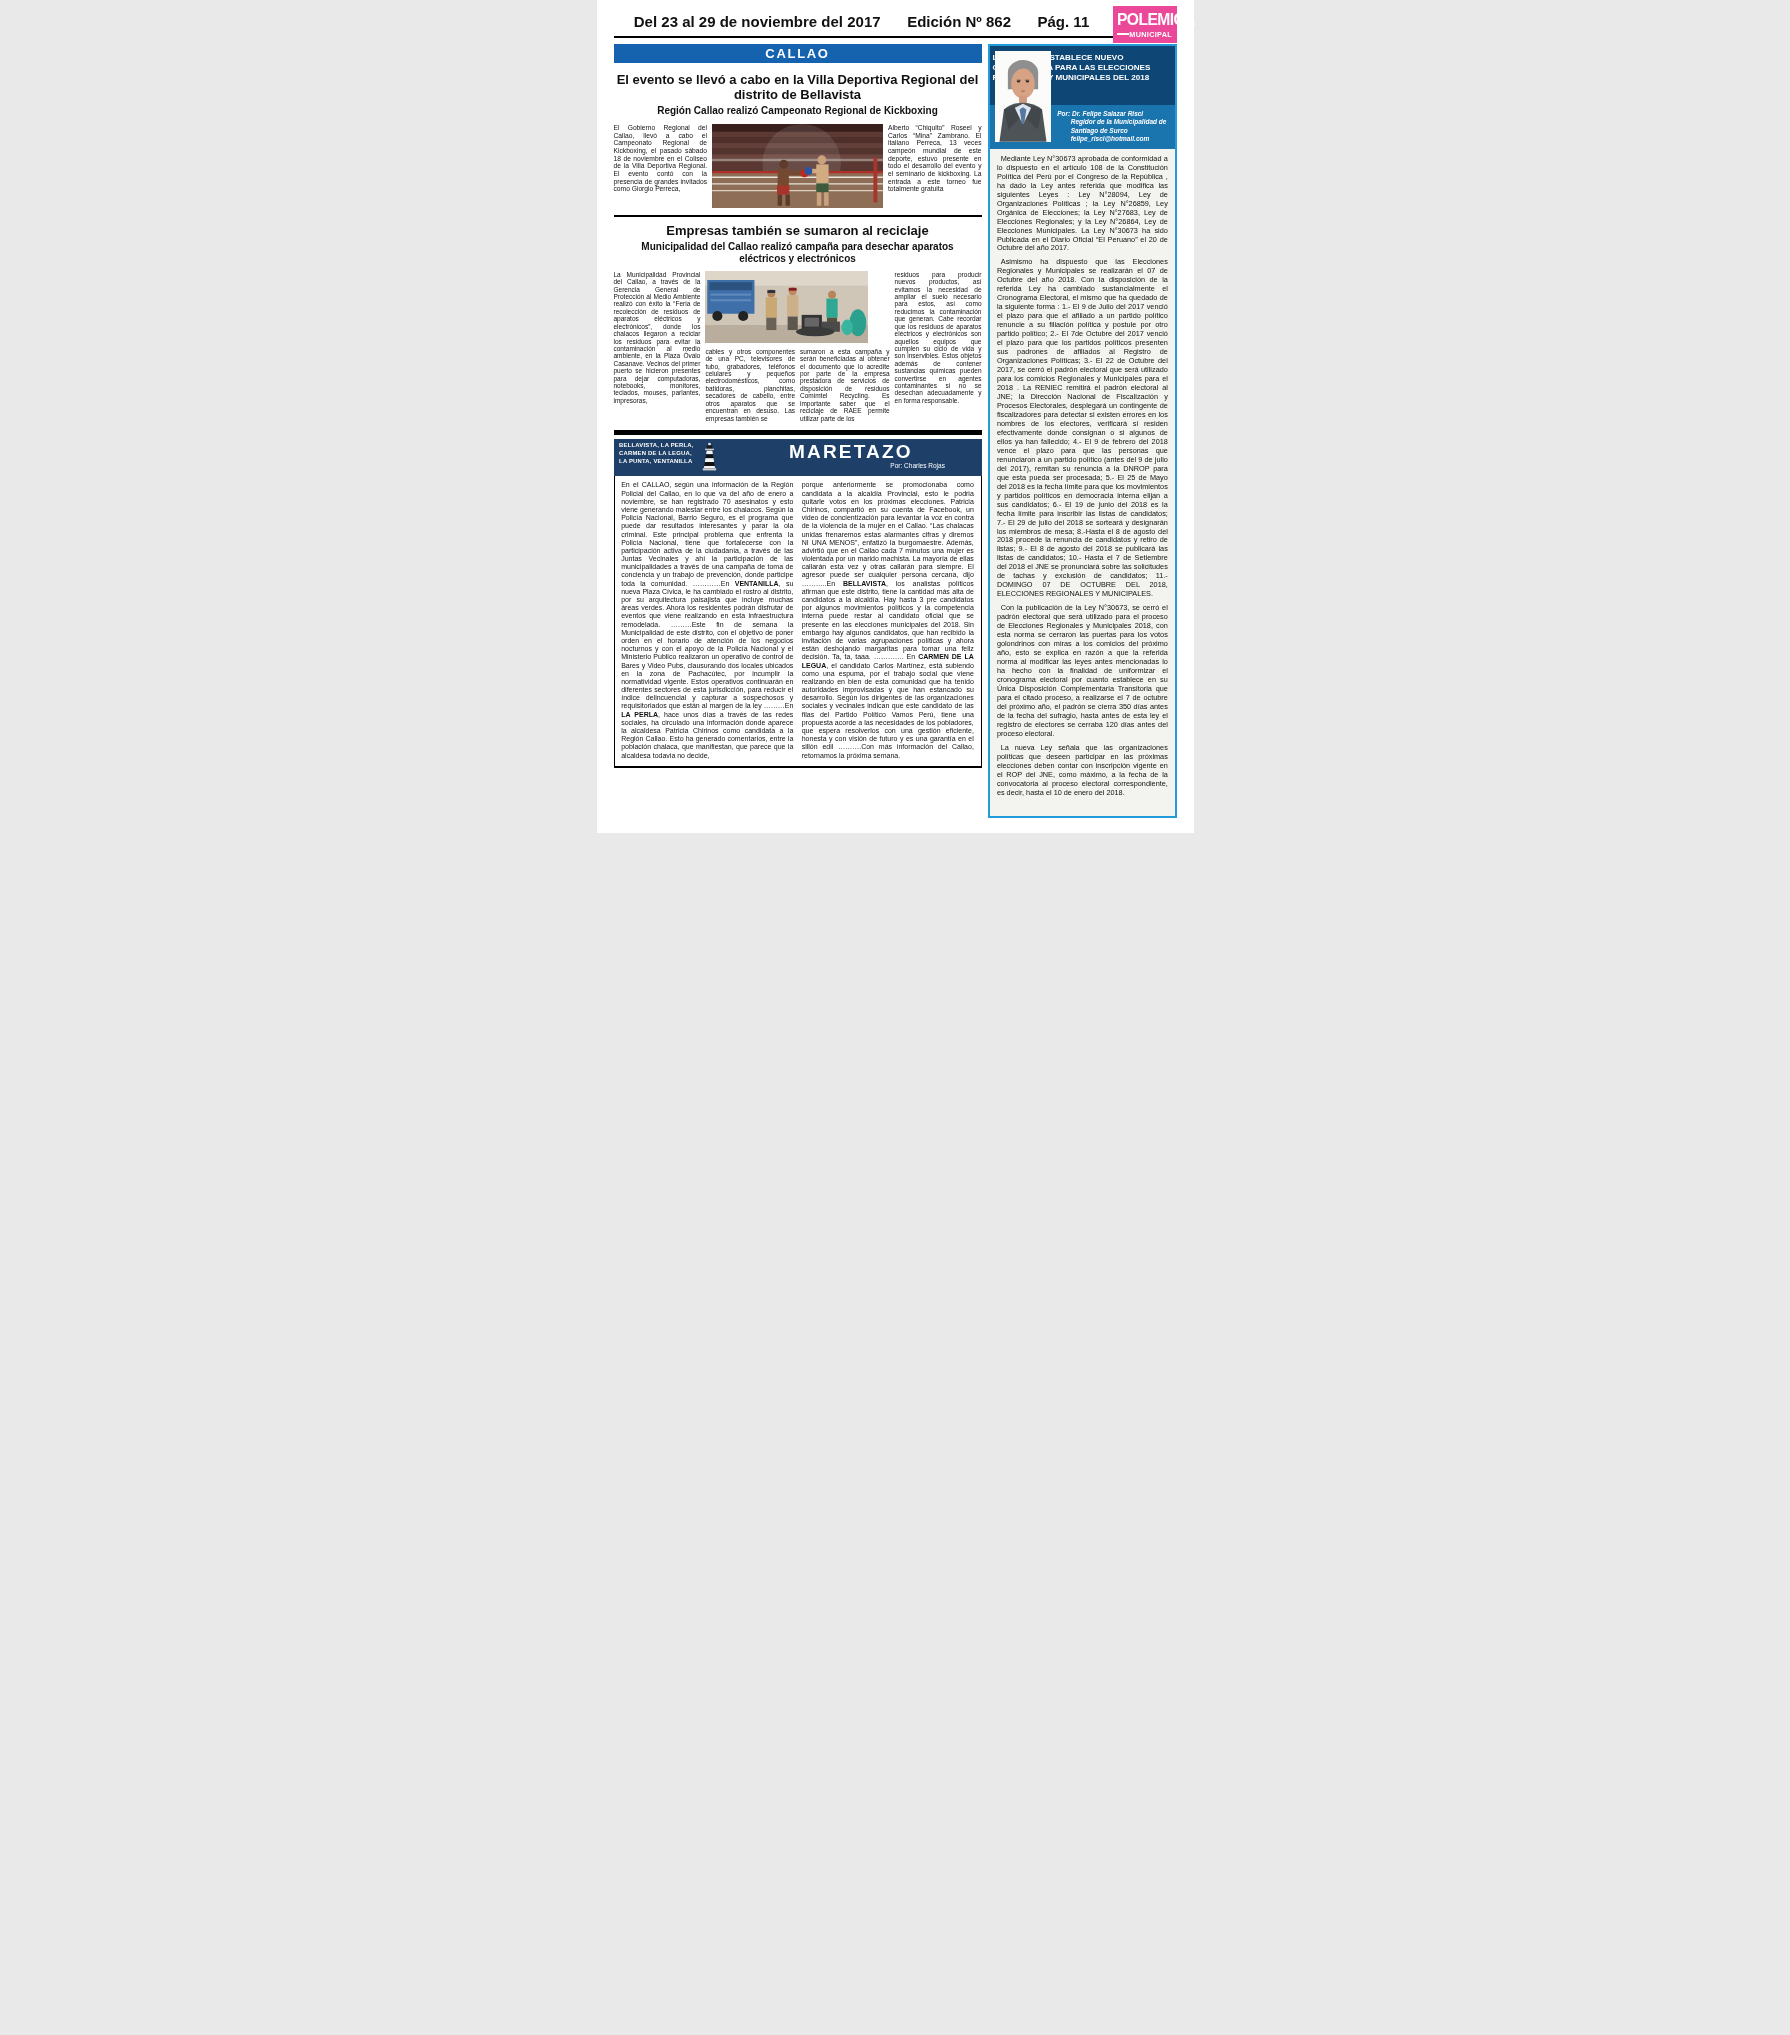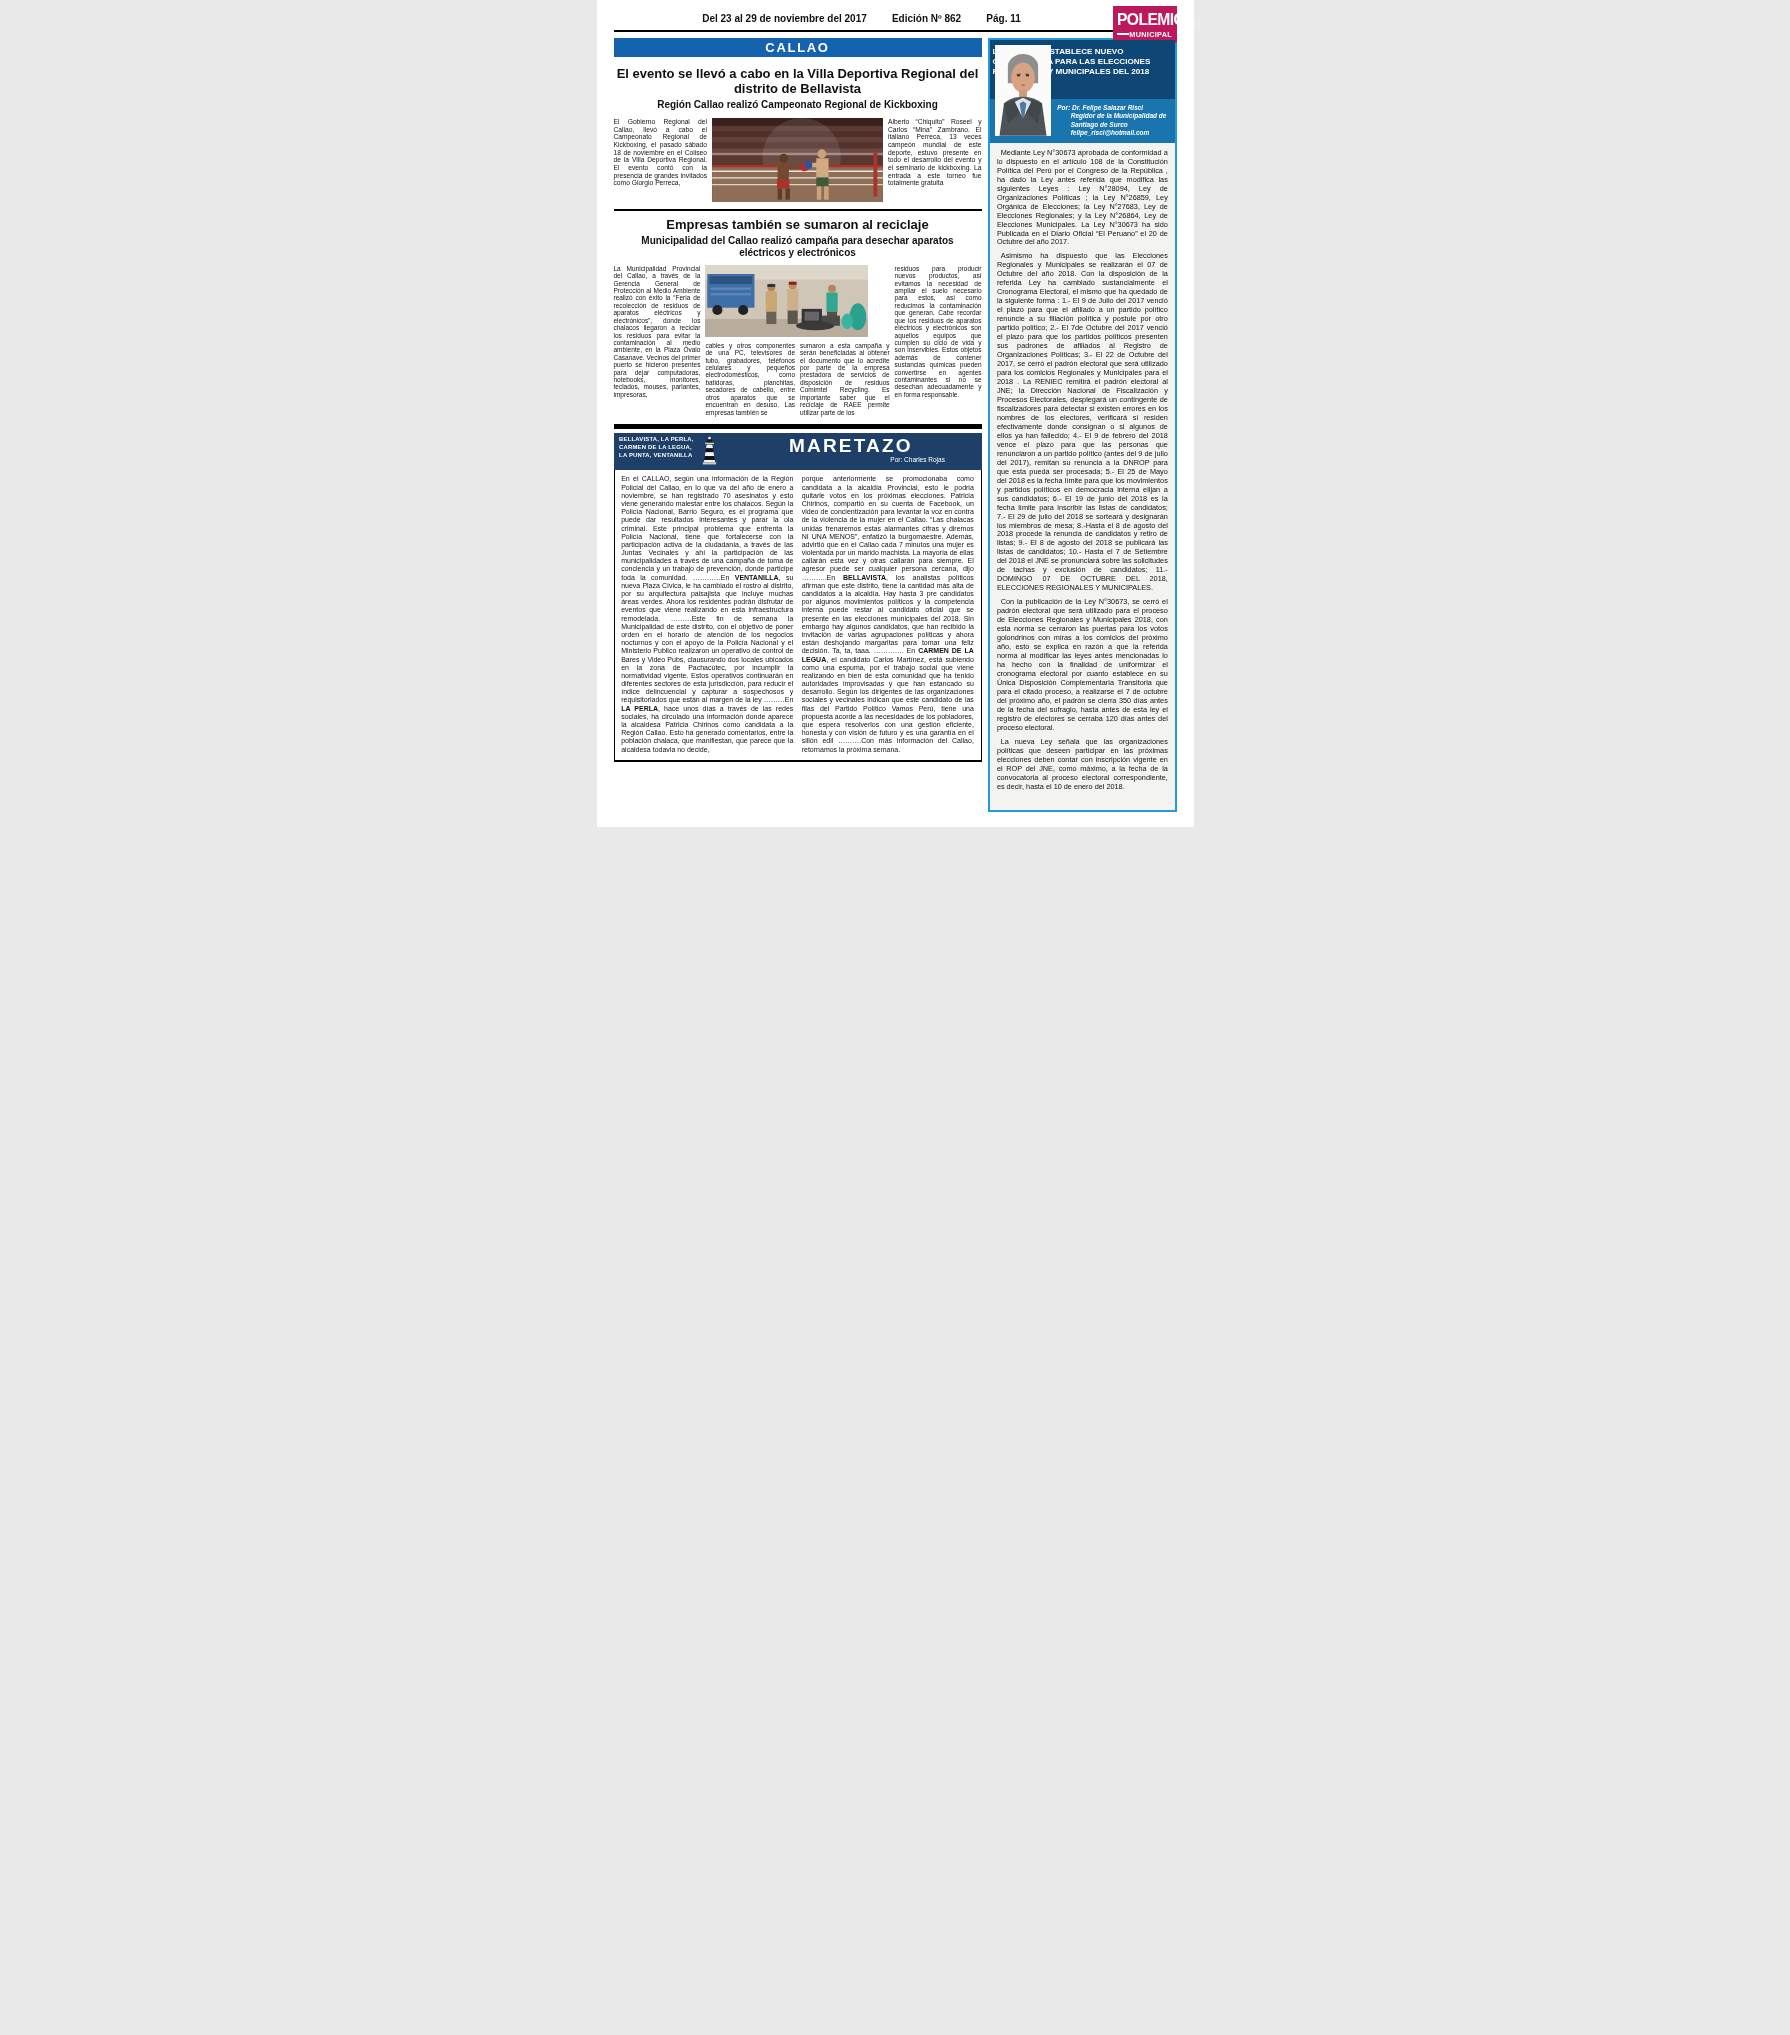--- a/index.html
+++ b/index.html
@@ -5,23 +5,23 @@
 <style>
   * { box-sizing: border-box; }
   html,body { margin:0; padding:0; background:#e9e9e9; }
   .page {
     width:597px; min-height:679px; background:#fff; color:#111;
     font-family:"Liberation Sans", sans-serif; margin:0 auto; position:relative;
     padding:3.4px 17px 14.6px;
   }
   
   .masthead { position:relative; }
-  .issue-line { text-align:center; font-weight:bold; font-size:10px; padding:10px 67px 4.5px 0; }
+  .issue-line { text-align:center; font-weight:bold; font-size:15px; padding:10px 67px 4.5px 0; }
   .issue-line span { margin:0 11.2px; white-space:nowrap; }
-  .logo { position:absolute; top:2.2px; right:0; background:#be185d; color:#fff; width:64px; padding:5.6px 4.5px 3.9px; }
+  .logo { position:absolute; top:2.2px; right:0; background:#ec4899; color:#fff; width:64px; padding:5.6px 4.5px 3.9px; }
   .logo-line1 { font-size:15.7px; font-weight:bold; line-height:1; text-align:center; letter-spacing:-0.6px; transform:scaleY(1.1); }
   .logo-line2-row { display:flex; align-items:center; gap:0; margin-top:2.8px; }
   .logo-bar { flex:1; height:2.2px; background:#fff; }
   .logo-line2 { font-weight:bold; font-size:7.3px; letter-spacing:0.3px; }
   .head-rule { height:1.7px; background:#000; margin-top:1.1px; }
   
   .main { display:flex; gap:6.7px; margin-top:6.7px; align-items:flex-start; }
   .left { width:368px; flex:0 0 auto; }
   .sidebar { flex:1; border:2.2px solid #229bd8; background:#f3f3f0; }
   

